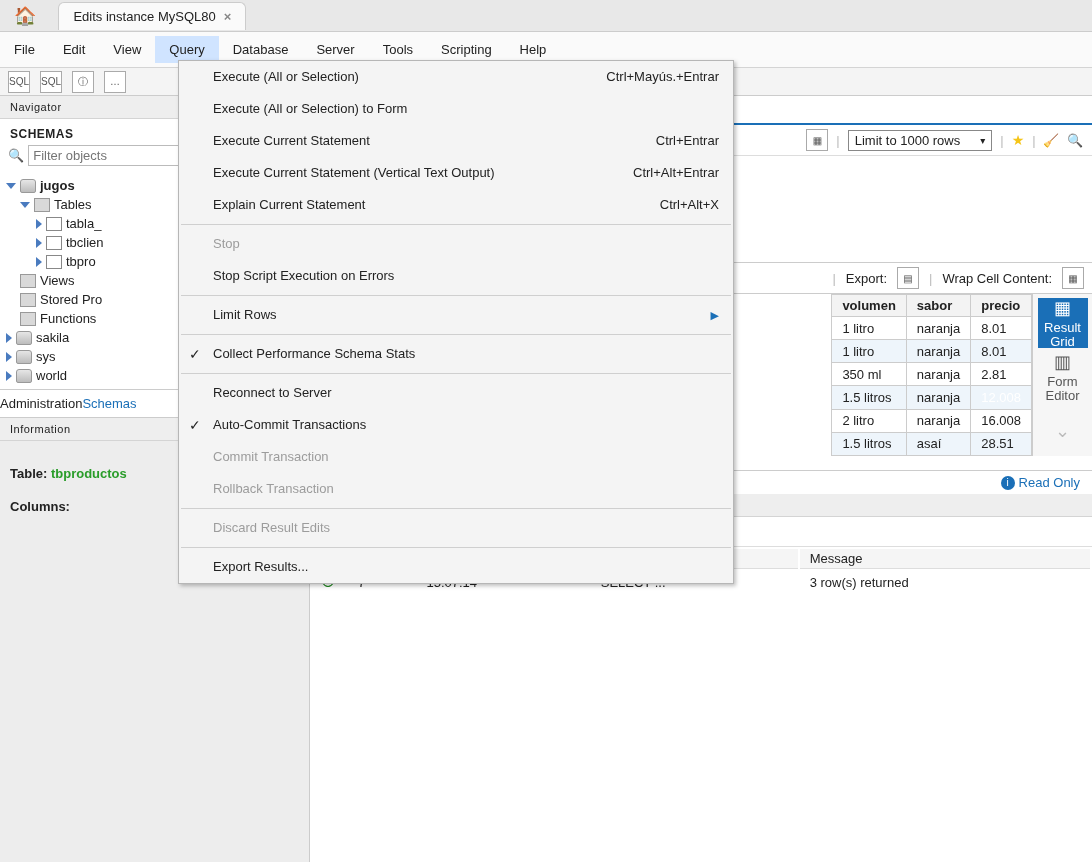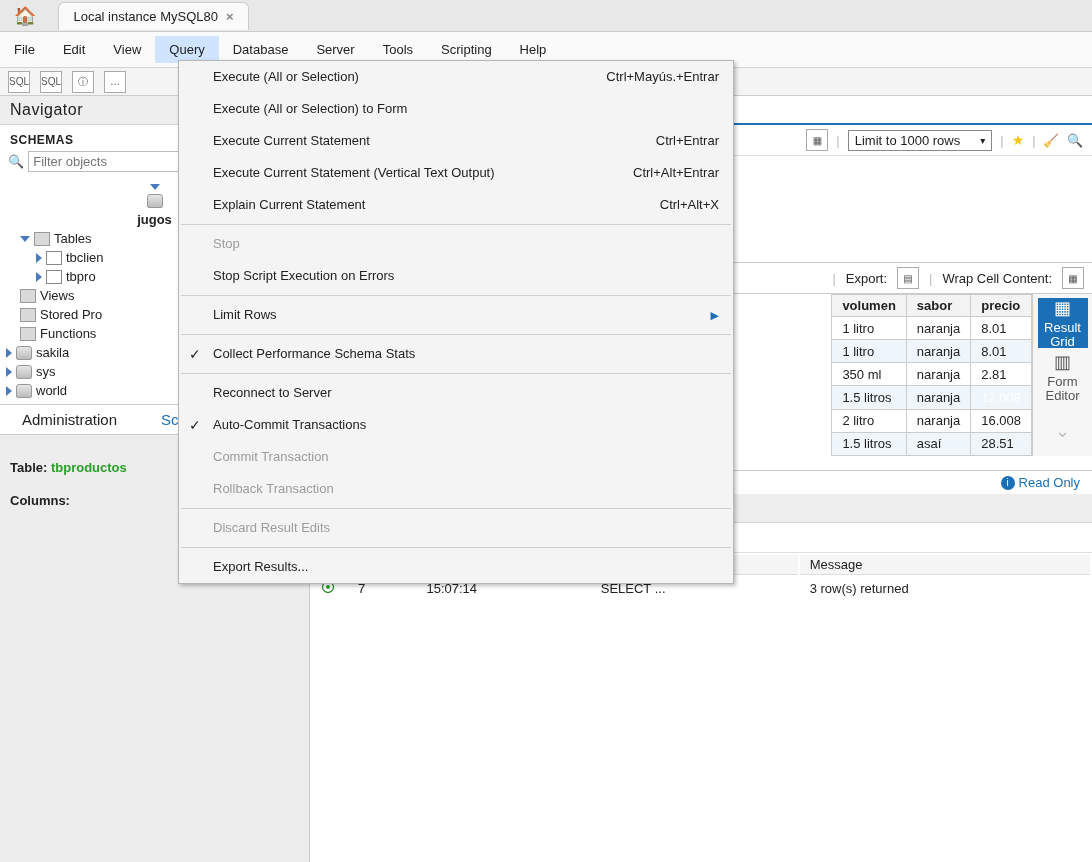--- a/index.html
+++ b/index.html
@@ -8,39 +8,39 @@
 .menubar .item { padding:6px 14px; cursor:pointer; }
 .menubar .item.sel { background:#d0e4ff; }
 .tabbar { background:#e8e8e8; display:flex; align-items:center; height:32px; border-bottom:1px solid #ccc; }
 .home-icon { padding:0 14px; font-size:18px; color:#444; }
 .conn-tab { background:#fafafa; border:1px solid #ccc; border-bottom:none; border-radius:6px 6px 0 0; padding:6px 14px; display:flex; align-items:center; gap:8px; margin-left:8px; }
 .conn-tab .x { color:#888; font-weight:bold; }
 .toolbar { background:#f4f4f4; border-bottom:1px solid #ccc; height:28px; display:flex; align-items:center; gap:10px; padding:0 8px; }
 .tb-ico { width:22px; height:22px; display:inline-flex; align-items:center; justify-content:center; font-size:10px; color:#555; border:1px solid #aaa; background:#fff; }
 .main { display:flex; height:calc(862px - 32px - 34px - 28px); }
 .sidebar { width:310px; border-right:1px solid #ccc; background:#fff; display:flex; flex-direction:column; }
-.panel-title { background:#eee; font-size:16px; letter-spacing:.5px; border-bottom:1px solid #d4d4d4; padding:5px 10px; }
+.panel-title { background:#eee; font-size:11px; letter-spacing:.5px; border-bottom:1px solid #d4d4d4; padding:5px 10px; }
 .dotted { background-image:radial-gradient(circle,#aaa .5px,transparent .5px); background-size:4px 4px; }
 .schemas-header { font-weight:bold; padding:8px 10px 4px; font-size:12px; letter-spacing:.5px; }
 .filter-row { display:flex; align-items:center; gap:4px; padding:0 8px 6px; }
 .search-ico { color:#888; }
 .filter-input { flex:1; border:1px solid #bbb; padding:2px 4px; font-size:13px; }
 .tree { padding:4px 4px; overflow:auto; flex:0 0 auto; }
 .tree-row { display:flex; align-items:center; gap:4px; padding:2px 2px; white-space:nowrap; }
-.tree-row.bold { font-weight:bold;flex-direction:column; }
+.tree-row.bold { font-weight:bold; }
 .in1 { padding-left:16px; } .in2 { padding-left:32px; }
 .tri { display:inline-block; width:0; height:0; }
 .tri.r { border-top:5px solid transparent; border-bottom:5px solid transparent; border-left:6px solid #4a7bbf; }
 .tri.d { border-left:5px solid transparent; border-right:5px solid transparent; border-top:6px solid #4a7bbf; }
 .db-ico,.tbl-ico,.fold-ico { width:16px; height:14px; display:inline-block; }
 .db-ico { background:linear-gradient(#e6e6e6,#bcbcbc); border-radius:3px 3px 2px 2px; border:1px solid #999; }
 .tbl-ico { background:#fff; border:1px solid #888; }
 .fold-ico { background:#d9d9d9; border:1px solid #999; }
 .bottom-tabs { border-top:1px solid #ccc; border-bottom:1px solid #ccc; display:flex; }
-.bottom-tabs span { padding:6px 22px; font-size:15px; }
+.bottom-tabs span { padding:6px 0; font-size:13px; }
 .bottom-tabs .active { color:#1a6fb7; }
 .info-panel { background:#ededed; padding:10px; flex:1; overflow:hidden; }
 .info-scroll { text-align:right; color:#888; padding-right:4px; }
 .info-title .tname { color:#2a9d2a; font-weight:bold; }
 .info-sub { font-weight:bold; margin-top:18px; }
 .content { flex:1; display:flex; flex-direction:column; }
 .tabs-strip { display:flex; border-bottom:2px solid #1a6fb7; padding-left:8px; gap:0; }
 .sql-tab { padding:6px 14px; color:#1a6fb7; }
 .sql-toolbar { display:flex; align-items:center; gap:8px; padding:4px 8px; border-bottom:1px solid #ddd; }
 .limit-box { border:1px solid #888; padding:2px 6px; display:flex; align-items:center; gap:14px; background:#fff; }
@@ -83,21 +83,21 @@
 .dd-row .chk { position:absolute; left:10px; font-size:14px; }
 .dd-row .sub { position:absolute; right:14px; color:#1a6fb7; font-size:11px; }
 .dd-sep { height:1px; background:#cfcfcf; margin:3px 2px; }
 </style>
 </head>
 <body>
 
 <div class="tabbar">
   <span class="home-icon">🏠</span>
   <div class="conn-tab">
-    <span>Local instance MySQL80</span>
+    <span>Edits instance MySQL80</span>
     <span class="x">×</span>
   </div>
 </div>
 
 <div class="menubar" id="menubar">
     <span class="item">File</span>
     <span class="item">Edit</span>
     <span class="item">View</span>
     <span class="item sel">Query</span>
     <span class="item">Database</span>
@@ -119,33 +119,35 @@
   <div class="sidebar">
     <div class="panel-title dotted">Navigator</div>
     <div class="schemas-header">SCHEMAS</div>
     <div class="filter-row">
       <span class="search-ico">🔍</span>
       <input class="filter-input" placeholder="Filter objects" style="">
     </div>
     <div class="tree" id="tree">
         <div class="tree-row bold"><span class="tri d"></span><span class="db-ico"></span> jugos</div>
         <div class="tree-row in1"><span class="tri d"></span><span class="fold-ico"></span> Tables</div>
+        <div class="tree-row in2"><span class="tri r"></span><span class="tbl-ico"></span> tabla_</div>
         <div class="tree-row in2"><span class="tri r"></span><span class="tbl-ico"></span> tbclien</div>
         <div class="tree-row in2"><span class="tri r"></span><span class="tbl-ico"></span> tbpro</div>
         <div class="tree-row in1"><span class="fold-ico"></span> Views</div>
         <div class="tree-row in1"><span class="fold-ico"></span> Stored Pro</div>
         <div class="tree-row in1"><span class="fold-ico"></span> Functions</div>
         <div class="tree-row "><span class="tri r"></span><span class="db-ico"></span> sakila</div>
         <div class="tree-row "><span class="tri r"></span><span class="db-ico"></span> sys</div>
         <div class="tree-row "><span class="tri r"></span><span class="db-ico"></span> world</div>
       </div>
     <div class="bottom-tabs" id="btabs">
         <span>Administration</span>
         <span class="active">Schemas</span>
       </div>
+    <div class="panel-title dotted">Information</div>
     <div class="info-panel">
       <div class="info-scroll">˄</div>
       <div class="info-title">
         <b>Table:</b>
         <span class="tname">tbproductos</span>
       </div>
       <div class="info-sub">Columns:</div>
     </div>
   </div>
 

